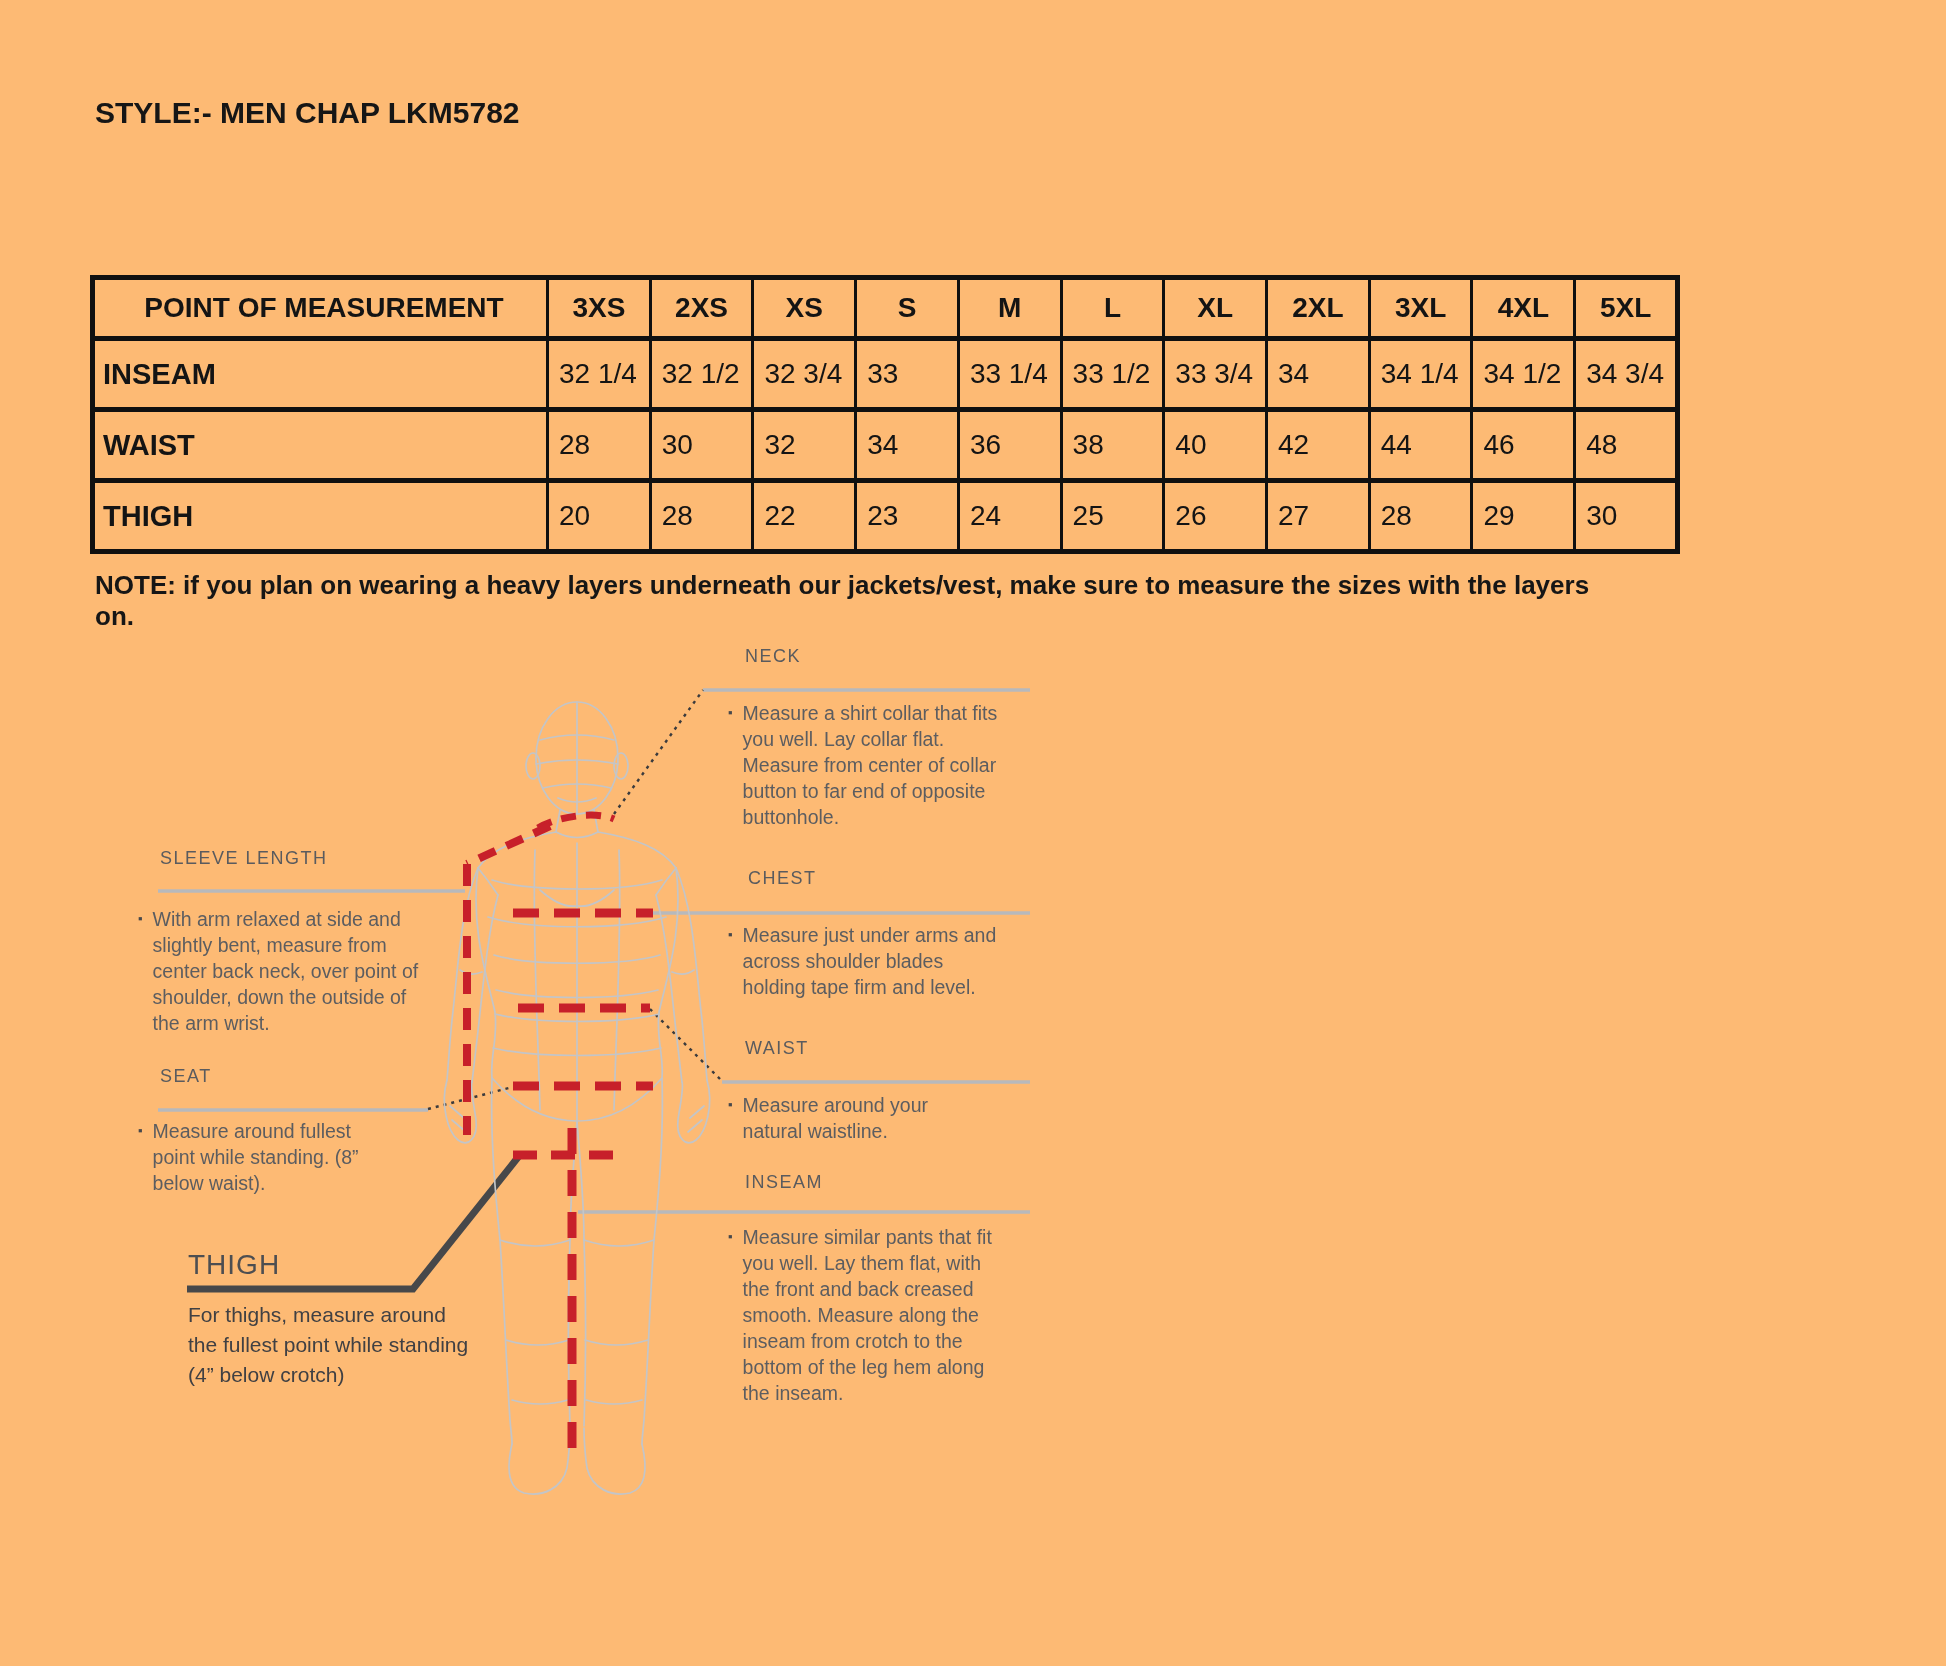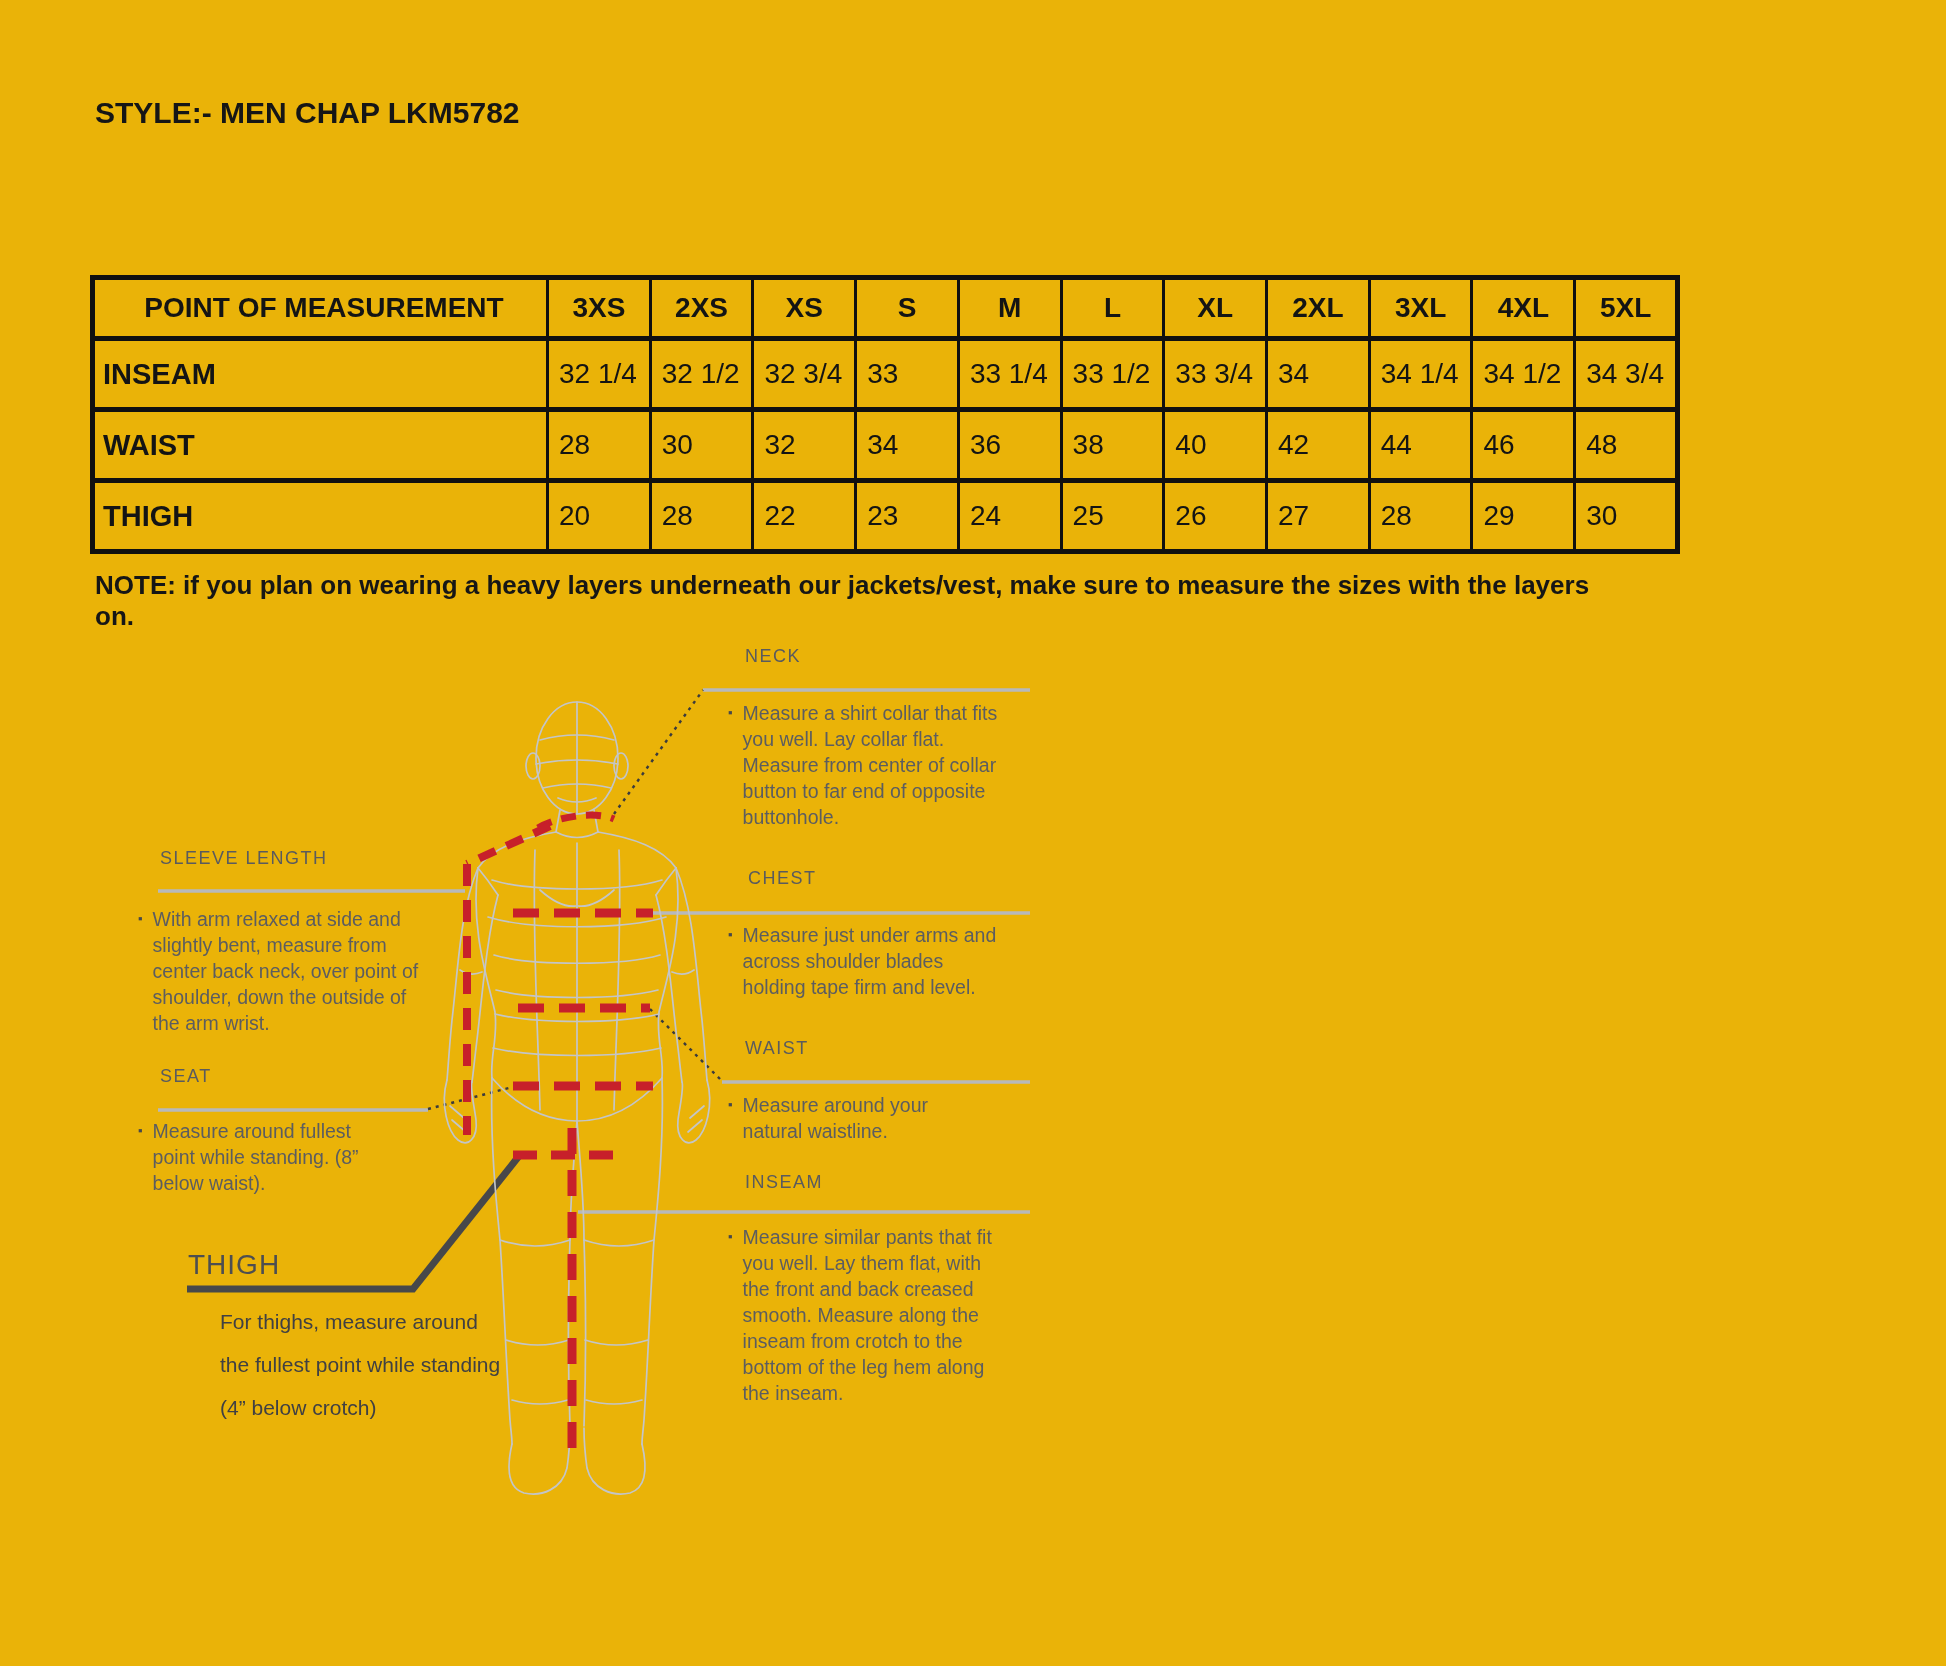--- a/index.html
+++ b/index.html
@@ -1,17 +1,17 @@
 <!DOCTYPE html>
 <html><head>
 <meta charset="utf-8">
 <style>
   html,body{margin:0;padding:0;background:#ffffff;}
   .page{
-    position:relative;width:1946px;height:1666px;background:#eab308;overflow:hidden;
+    position:relative;width:1946px;height:1666px;background:#fdba74;overflow:hidden;
     font-family:"Liberation Sans", sans-serif;color:#141414;
   }
   .doc-title{
     position:absolute;left:95px;top:96px;font-size:30px;font-weight:bold;
     letter-spacing:0px;color:#161616;
   }
   
   .size-table{
     position:absolute;left:90px;top:275px;width:1590px;
     border-collapse:collapse;border:5px solid #101010;table-layout:fixed;
@@ -37,21 +37,21 @@
     color:#5a5b5e;white-space:nowrap;
   }
   .sec-desc{
     position:absolute;display:flex;gap:10px;align-items:flex-start;
     font-size:19.5px;line-height:26px;color:#5c5d60;
   }
   .sec-desc .bullet{font-size:13px;line-height:26px;color:#47484b;flex:0 0 auto;}
   .sec-desc .txt{flex:1 1 auto;}
   .thigh-title{color:#4d4e51;font-size:28px;letter-spacing:1px;}
   .thigh-desc{
-    position:absolute;font-size:21px;line-height:43px;color:#404043;margin-left:32px;
+    position:absolute;font-size:21px;line-height:30px;color:#404043;
   }
 </style>
 </head>
 <body>
 
 <div class="page">
 
   <div class="doc-title">STYLE:- MEN CHAP LKM5782</div>
 
   <table class="size-table">

